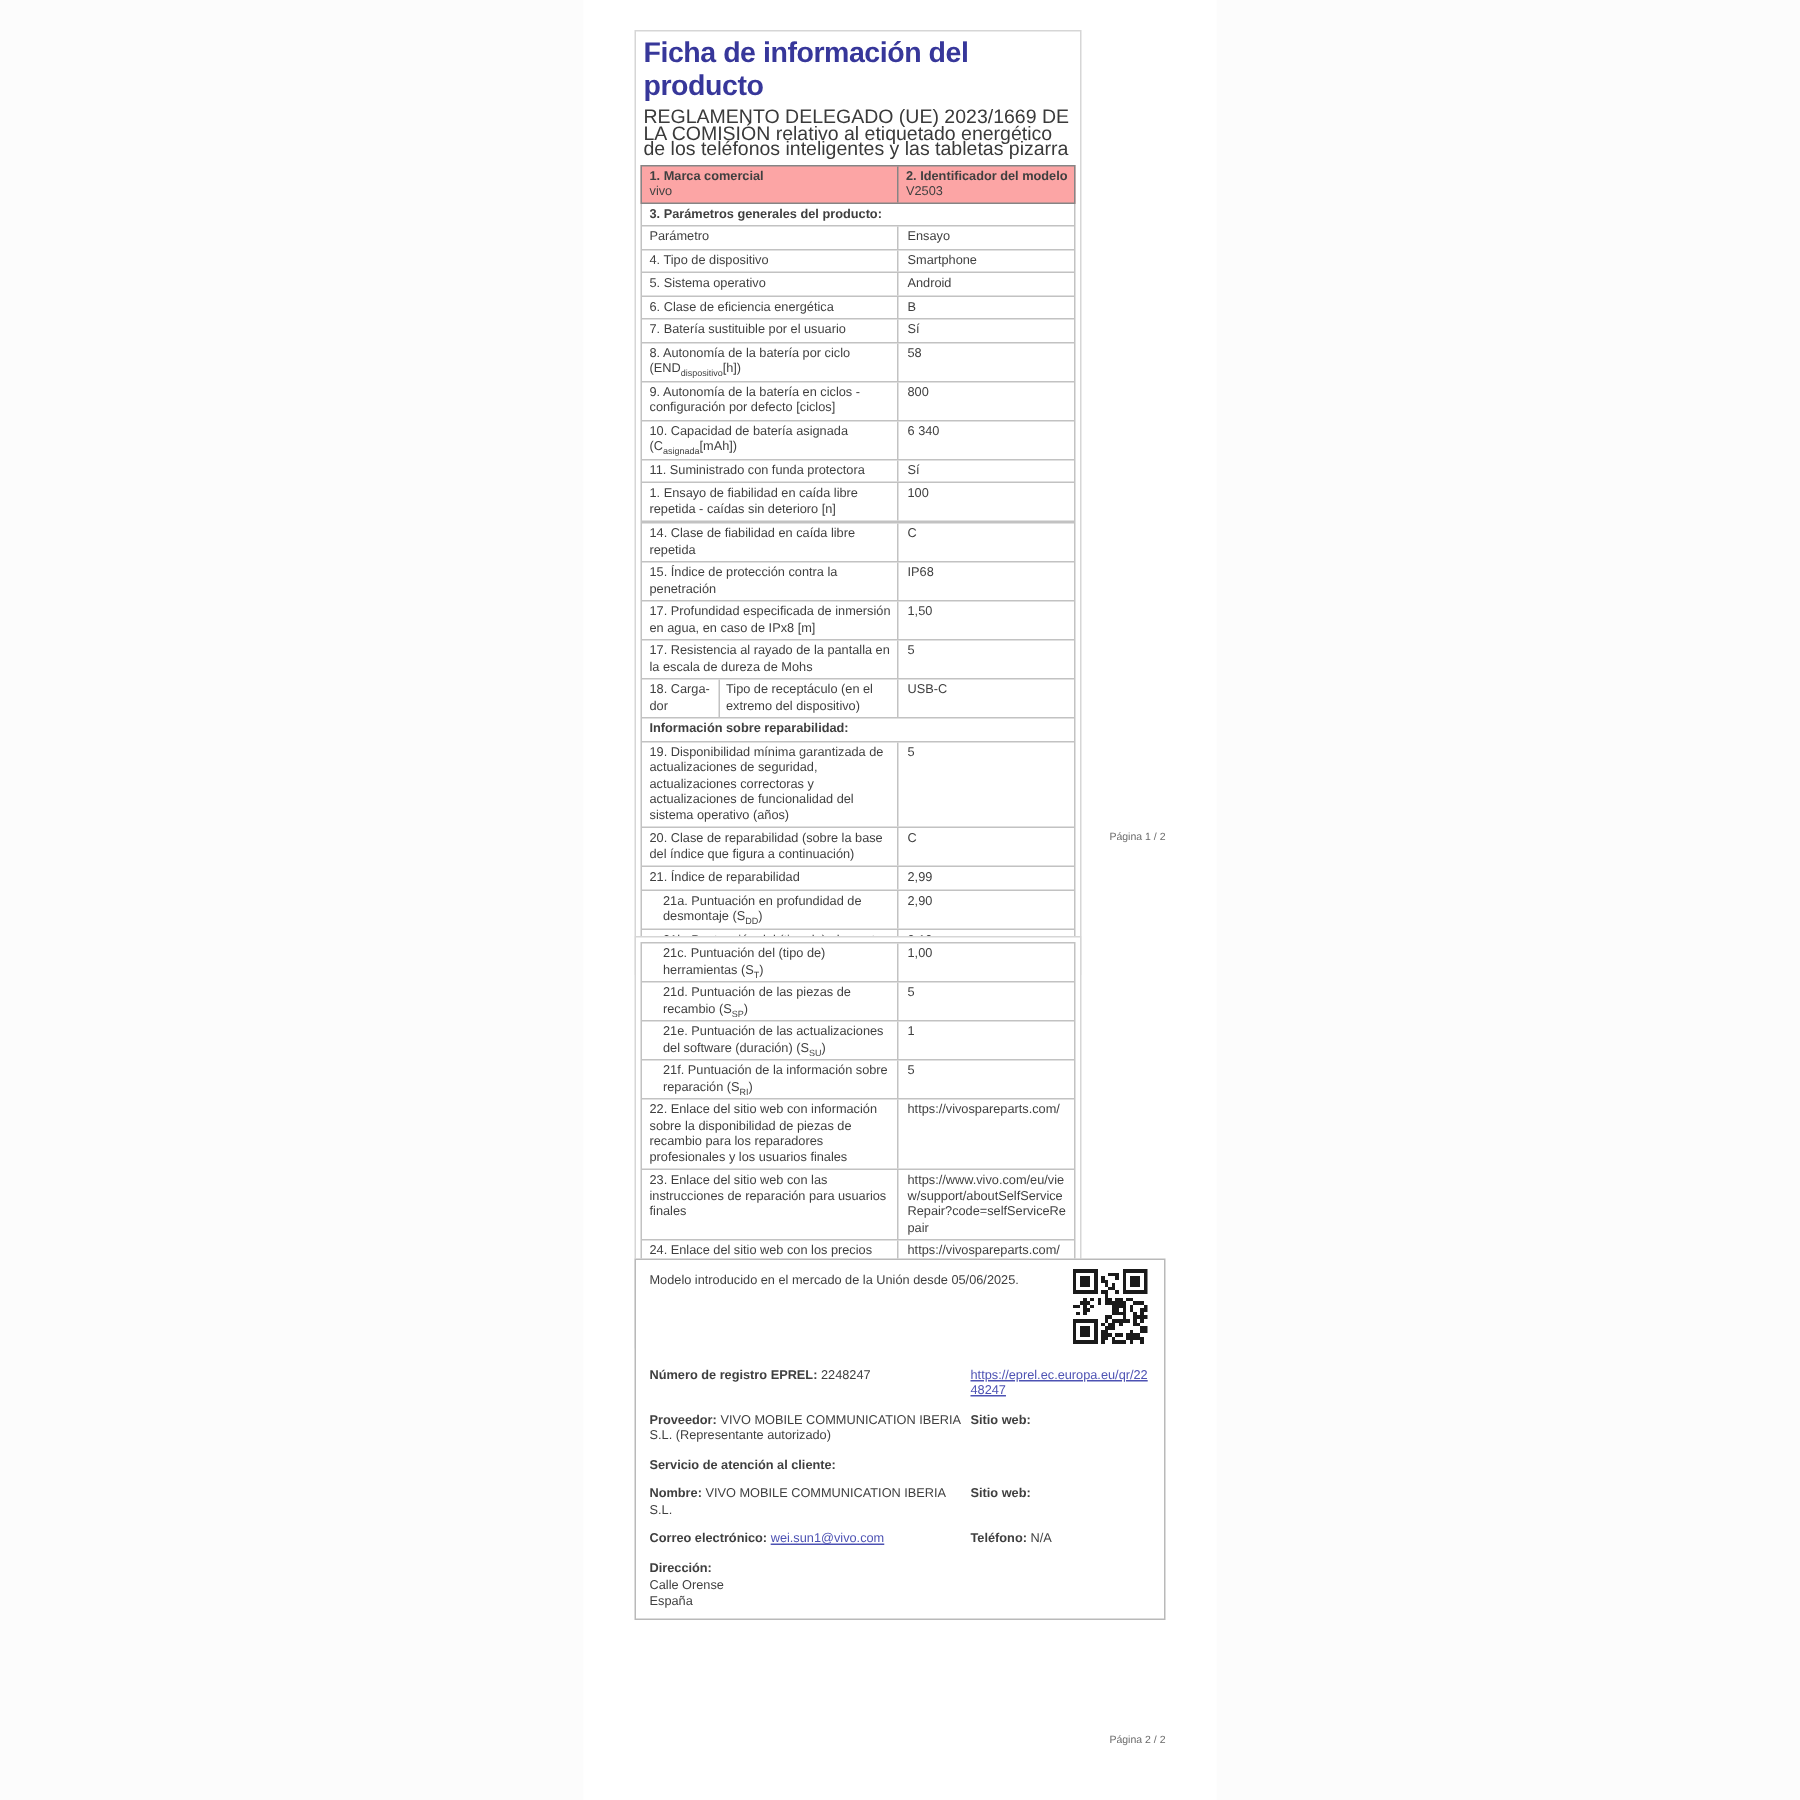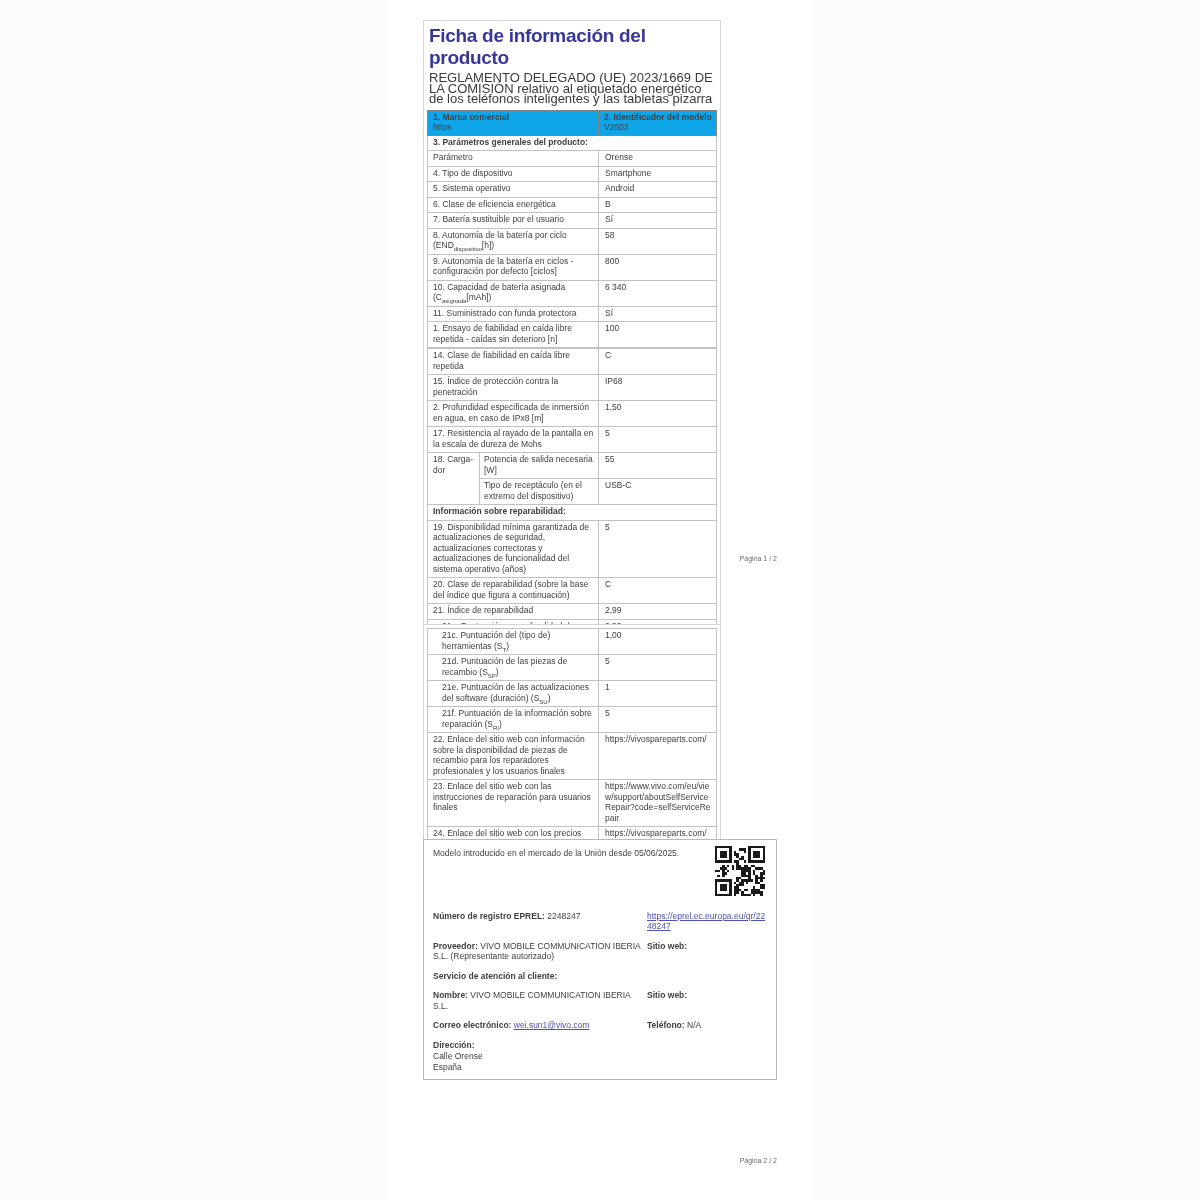--- a/index.html
+++ b/index.html
@@ -32,21 +32,21 @@
 
   h1.doc-title{
     font-size:19px;font-weight:bold;color:var(--title);
     letter-spacing:-0.3px;margin:1px 1px 4px 2px;line-height:22px;
   }
   p.doc-subtitle{
     font-size:13px;line-height:10.5px;color:#3a3a3a;margin:0 2px 5px 2px;
   }
 
   
-  .brandrow{display:flex;border:1px solid var(--bd);background:#0ea5e9}
+  .brandrow{display:flex;border:1px solid var(--bd);background:#fca5a5}
   .bcell{padding:1px 4px 2px 5px}
   .bcell.first{width:171px;border-right:1px solid var(--bd)}
   .bcell.second{flex:1}
   .bhead{font-size:8.5px;font-weight:bold;line-height:10.5px}
   .bval{font-size:8.5px;line-height:10.5px}
 
   
   .tbl{border:1px solid var(--bl);border-top:none;font-size:8.5px;line-height:10.5px}
   .tbl.topped{border-top:1px solid var(--bl)}
   .tr{display:flex;border-bottom:1px solid var(--bl)}
@@ -95,33 +95,33 @@
 
 <div class="page-band"></div>
 
 <div class="pagebox" id="page1-box">
   <h1 class="doc-title">Ficha de información del producto</h1>
   <p class="doc-subtitle">REGLAMENTO DELEGADO (UE) 2023/1669 DE LA COMISIÓN relativo al etiquetado energético de los teléfonos inteligentes y las tabletas pizarra</p>
 
   <div class="brandrow">
     <div class="bcell first">
       <div class="bhead">1. Marca comercial</div>
-      <div class="bval">https</div>
+      <div class="bval">vivo</div>
     </div>
     <div class="bcell second">
       <div class="bhead">2. Identificador del modelo</div>
       <div class="bval">V2503</div>
     </div>
   </div>
 
   <div class="tbl" id="tbl1">
       <div class="tr-section">3. Parámetros generales del producto:</div>
       <div class="tr">
         <div class="td-l">Parámetro</div>
-        <div class="td-v">Orense</div>
+        <div class="td-v">Ensayo</div>
       </div>
       <div class="tr">
         <div class="td-l">4. Tipo de dispositivo</div>
         <div class="td-v">Smartphone</div>
       </div>
       <div class="tr">
         <div class="td-l">5. Sistema operativo</div>
         <div class="td-v">Android</div>
       </div>
       <div class="tr">
@@ -156,34 +156,30 @@
       </div>
       <div class="tr">
         <div class="td-l">14. Clase de fiabilidad en caída libre repetida</div>
         <div class="td-v">C</div>
       </div>
       <div class="tr">
         <div class="td-l">15. Índice de protección contra la penetración</div>
         <div class="td-v">IP68</div>
       </div>
       <div class="tr">
-        <div class="td-l">2. Profundidad especificada de inmersión en agua, en caso de IPx8 [m]</div>
+        <div class="td-l">17. Profundidad especificada de inmersión en agua, en caso de IPx8 [m]</div>
         <div class="td-v">1,50</div>
       </div>
       <div class="tr">
         <div class="td-l">17. Resistencia al rayado de la pantalla en la escala de dureza de Mohs</div>
         <div class="td-v">5</div>
       </div>
       <div class="tr charger">
         <div class="chg-label">18. Carga- dor</div>
         <div class="chg-right">
-          <div class="chg-sub">
-            <div class="chg-sublabel">Potencia de salida necesaria [W]</div>
-            <div class="chg-val">55</div>
-          </div>
           <div class="chg-sub">
             <div class="chg-sublabel">Tipo de receptáculo (en el extremo del dispositivo)</div>
             <div class="chg-val">USB-C</div>
           </div>
         </div>
       </div>
       <div class="tr-section">Información sobre reparabilidad:</div>
       <div class="tr">
         <div class="td-l">19. Disponibilidad mínima garantizada de actualizaciones de seguridad, actualizaciones correctoras y actualizaciones de funcionalidad del sistema operativo (años)</div>
         <div class="td-v">5</div>

